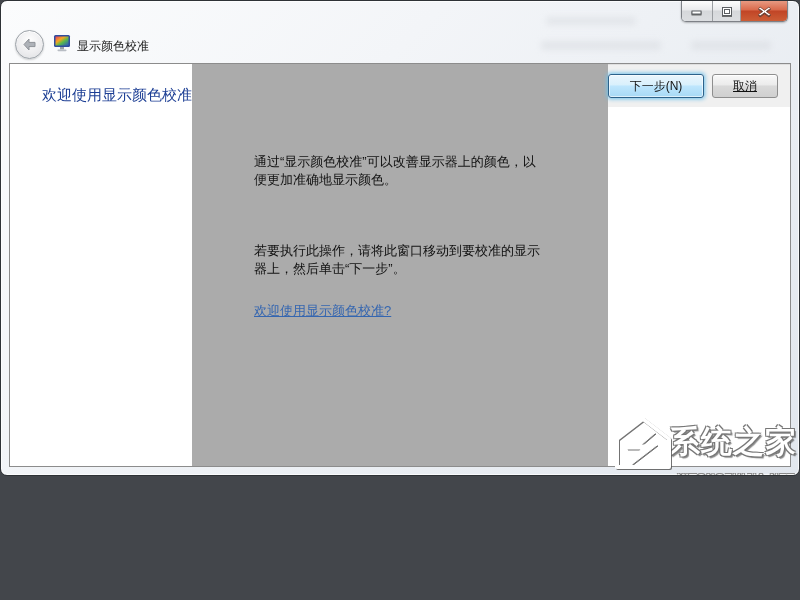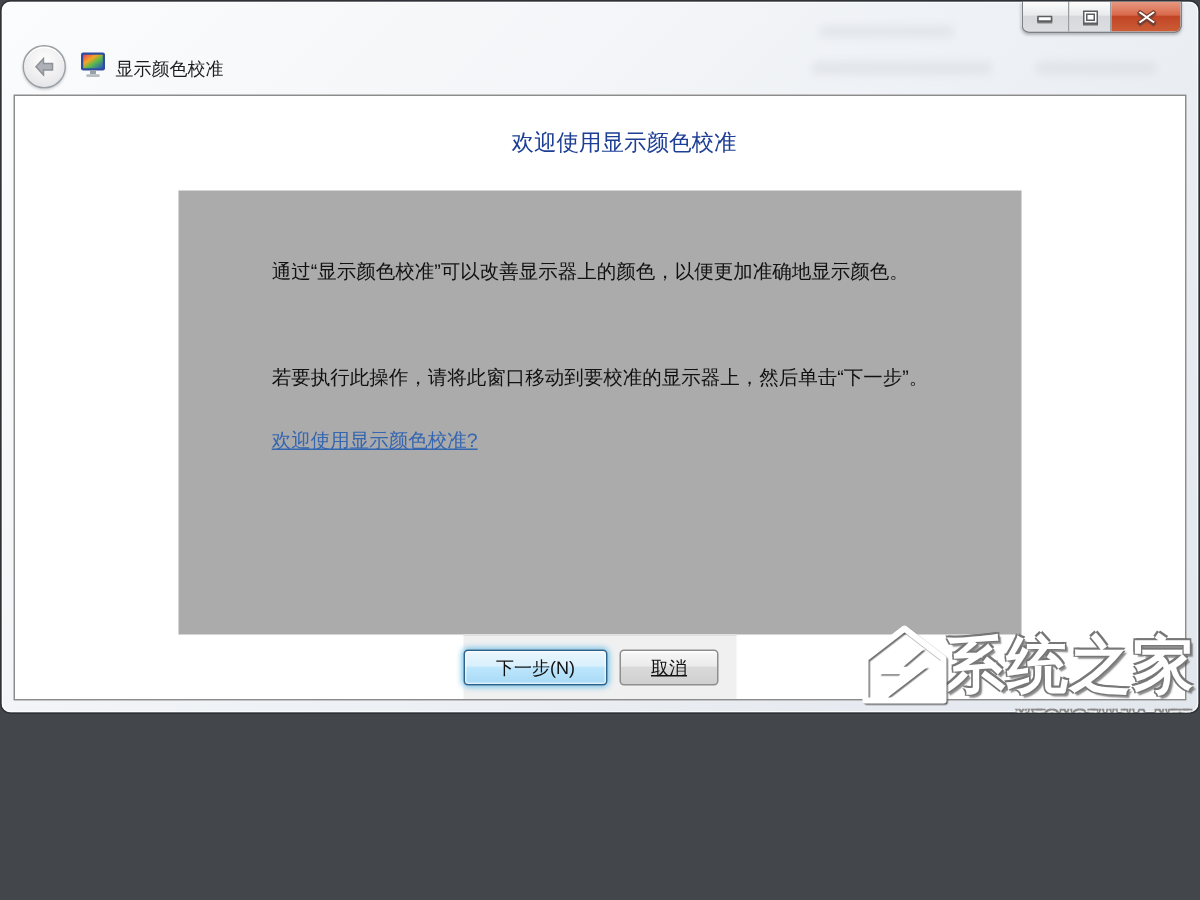--- a/index.html
+++ b/index.html
@@ -56,35 +56,34 @@
   .app-icon { position:absolute; left:52px; top:11px; width:18px; height:18px; }
   .app-title {
     position:absolute; left:76px; top:15px;
     font-size:12px; color:#1e1e1e;
   }
 
   
   .content {
     position:absolute; left:8px; right:8px; top:62px; bottom:8px;
     border:1px solid #8c8c8c;
-    display:flex; flex-direction:column;
+    display:flex; flex-direction:row;
     background:#fff;
-    align-items:center;
   }
   .content-header {
     height:63px; background:#ffffff; flex:0 0 auto;
     display:flex; align-items:center; padding-left:32px;
   }
   .page-title { font-size:15px; color:#1c3e94; }
   .content-body {
     flex:1 1 auto; background:#ababab;
     padding:45px 62px 0 62px;
     font-size:13px; color:#111;
   }
-  .para1 { margin-bottom:53px; }
+  .para1 { margin-bottom:53px;margin-top:44px; }
   .para2 { margin-bottom:24px; }
   .help-link { color:#3566b0; text-decoration:underline; font-size:13px; cursor:pointer; }
   .content-footer {
     flex:0 0 auto; height:43px; background:#f0f0f0;
     border-top:1px solid #dfdfdf;
     display:flex; align-items:center; justify-content:flex-end;
     padding-right:12px; gap:8px;
   }
   .btn {
     height:24px; font-size:12px; color:#111;
@@ -107,23 +106,23 @@
 
   
   .watermark {
     position:absolute; right:2px; bottom:2px; width:160px; height:58px;
     pointer-events:none; z-index:10;
     display:flex; flex-direction:column; align-items:flex-end;
   }
   .wm-row { display:flex; align-items:center; }
   .wm-logo { width:64px; height:56px; margin-right:-6px; filter:drop-shadow(1px 1px 0 rgba(80,80,80,.8)); }
   .wm-name {
-    font-size:41px; font-weight:bold; color:#ffffff; letter-spacing:1px;
+    font-size:31px; font-weight:bold; color:#ffffff; letter-spacing:1px;
     text-shadow:-1px -1px 0 #777,1px -1px 0 #777,-1px 1px 0 #777,1px 1px 0 #777,2px 2px 1px rgba(60,60,60,.6);
-    line-height:1; white-space:nowrap;
+    line-height:1; white-space:nowrap;font-family:Liberation Mono, monospace;
   }
   .wm-url {
     font-size:11px; font-weight:bold; color:#f4f4f4; letter-spacing:1px;
     text-shadow:-1px -1px 0 #8a8a8a,1px -1px 0 #8a8a8a,-1px 1px 0 #8a8a8a,1px 1px 0 #8a8a8a;
     margin-top:1px; margin-right:2px; white-space:nowrap;
   }
 </style>
 </head>
 <body>
 

